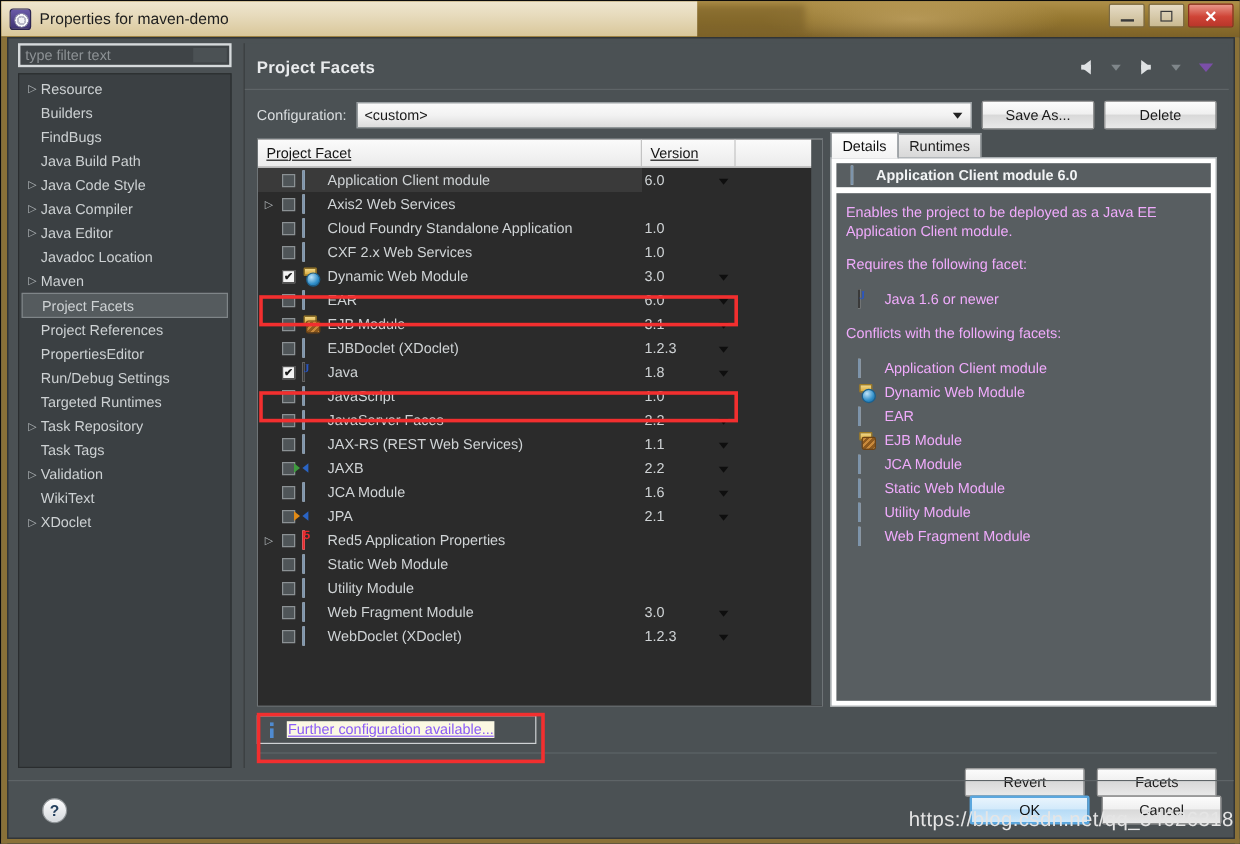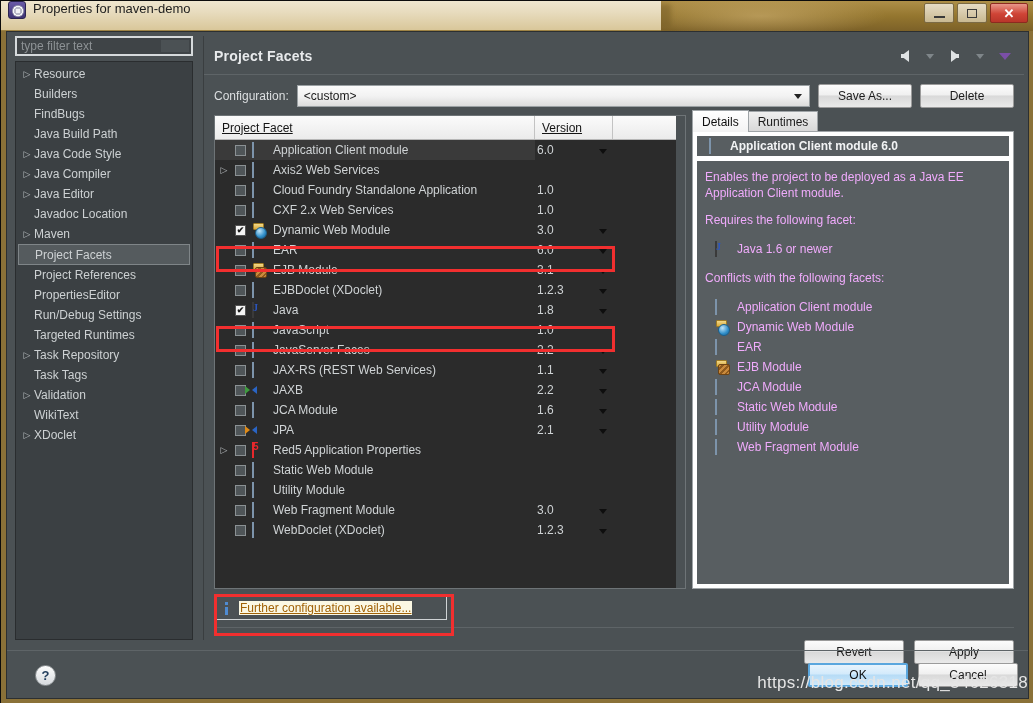--- a/index.html
+++ b/index.html
@@ -40,23 +40,23 @@
     position:absolute; top:3px; height:24px;
     background:rgba(120,95,40,.55);
     border-radius:2px;
     filter:blur(2.6px);
   }
   #titlebar .ghost-txt{
     position:absolute; height:8px; background:rgba(225,205,160,.45);
     border-radius:2px; filter:blur(2.2px);
   }
   #title-left{
-    position:absolute; left:0; top:0; height:30px; width:660px;
+    position:absolute; left:0; top:0; height:30px; width:580px;
     background:linear-gradient(180deg,#efe6cf 0%, #e7dbbd 40%, #d9c79a 100%);
-    display:flex; gap:7px; padding-left:7px;
+    display:flex; align-items:center; gap:7px; padding-left:7px;
     border-bottom:1px solid #9d8244;
   }
   #title-left .tl-text{
     font-size:13px; color:#1d1d1d; font-family:"Liberation Sans", sans-serif;
     white-space:nowrap;
   }
   .app-icon{
     width:18px;height:18px;border-radius:3px;
     background:linear-gradient(180deg,#6a5aa8,#3e3372);
     position:relative; flex:none;
@@ -348,21 +348,21 @@
   .info-i{
     width:8px;height:13px;position:relative;flex:none;
   }
   .info-i:before{
     content:"";position:absolute;left:3px;top:0;width:3px;height:3px;background:#4f8bd1;
   }
   .info-i:after{
     content:"";position:absolute;left:3px;top:5px;width:3px;height:8px;background:#4f8bd1;
   }
   #further-link{
-    color:#a16207; text-decoration:underline; font-size:12px;
+    color:#8b5cf6; text-decoration:underline; font-size:12px;
     background:#fbf8e3; padding:0 1px;
   }
   #bottom-sep{
     position:absolute; left:10px; right:10px; top:591px; height:1px; background:#5e6467;
   }
 
   #revert-apply{
     position:absolute; right:10px; top:604px; display:flex; gap:10px;
   }
   .btn.wide{ min-width:100px; }
@@ -779,21 +779,21 @@
       <div id="further-wrap">
         <span class="info-i"></span>
         <a id="further-link" href="#">Further configuration available...</a>
       </div>
       <div class="redbox" style="left:10px; top:558px; width:240px; height:42px;"></div>
 
       <div id="bottom-sep"></div>
 
       <div id="revert-apply">
         <div class="btn wide">Revert</div>
-        <div class="btn wide">Apply</div>
+        <div class="btn wide">Facets</div>
       </div>
     </div>
 
     <div id="footer-sep"></div>
     <div id="footer">
       <div id="help-btn">?</div>
       <div id="ok-cancel">
         <div class="btn ok">OK</div>
         <div class="btn wide">Cancel</div>
       </div>

